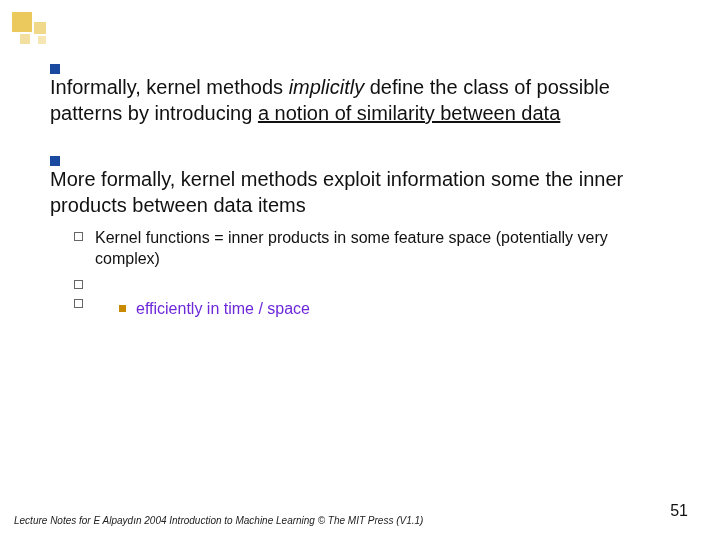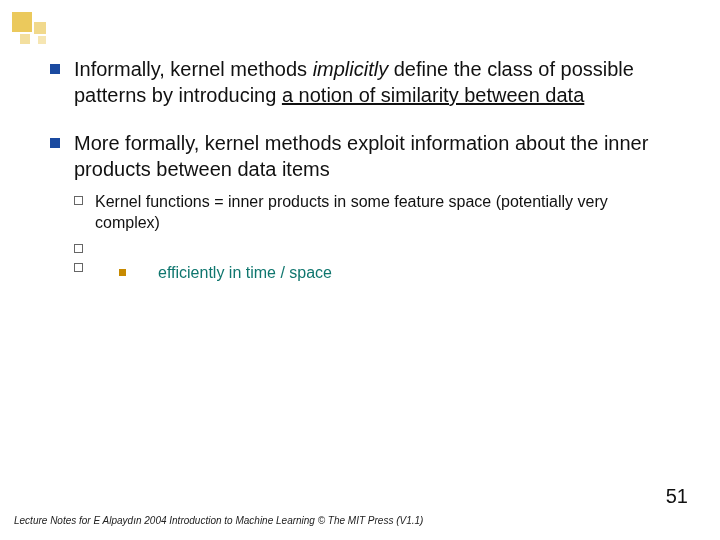--- a/index.html
+++ b/index.html
@@ -29,20 +29,21 @@
 
   .content {
     padding: 56px 50px 0 50px;
   }
   .L1 {
     margin-bottom: 22px;
   }
   .L1-row {
     display: flex;
     align-items: flex-start;
+    flex-direction: column;
   }
   .bullet-sq-fill {
     width: 10px;
     height: 10px;
     background: #1a4aa0;
     flex: 0 0 auto;
     margin-top: 8px;
     margin-right: 14px;
   }
   .L1-text {
@@ -90,37 +91,36 @@
     width: 7px;
     height: 7px;
     background: #c78a00;
     flex: 0 0 auto;
     margin-top: 6px;
     margin-right: 10px;
   }
   .L3-text {
     font-size: 16px;
     line-height: 1.3;
-    color: #0f766e;
-    margin-left: 22px;
+    color: #6d28d9;
   }
 
   .footer {
     position: absolute;
     bottom: 14px;
     left: 14px;
     font-size: 10px;
     font-style: italic;
     color: #222;
   }
   .pagenum {
     position: absolute;
-    bottom: 32px;
+    bottom: 20px;
     right: 32px;
-    font-size: 20px;
+    font-size: 16px;
     color: #111;
   }
 </style>
 </head>
 <body>
 
 <div class="deco">
   <div class="sq a"></div>
   <div class="sq b"></div>
   <div class="sq c"></div>
@@ -134,21 +134,21 @@
       <div class="bullet-sq-fill"></div>
       <div class="L1-text">
         <span>Informally, kernel methods </span><span class="italic">implicitly</span><span> define the class of possible patterns by introducing </span><span class="underline">a notion of similarity between data</span>
       </div>
     </div>
   </div>
 
   <div class="L1">
     <div class="L1-row">
       <div class="bullet-sq-fill"></div>
-      <div class="L1-text">More formally, kernel methods exploit information about the inner products between data items</div>
+      <div class="L1-text">More formally, kernel methods exploit information some the inner products between data items</div>
     </div>
     <div class="L2">
       <div class="L2-row">
         <div class="bullet-sq-open"></div>
         <div class="L2-text">Kernel functions = inner products in some feature space (potentially very complex)</div>
       </div>
       <div class="L2-row">
         <div class="bullet-sq-open"></div>
       </div>
       <div class="L2-row">

